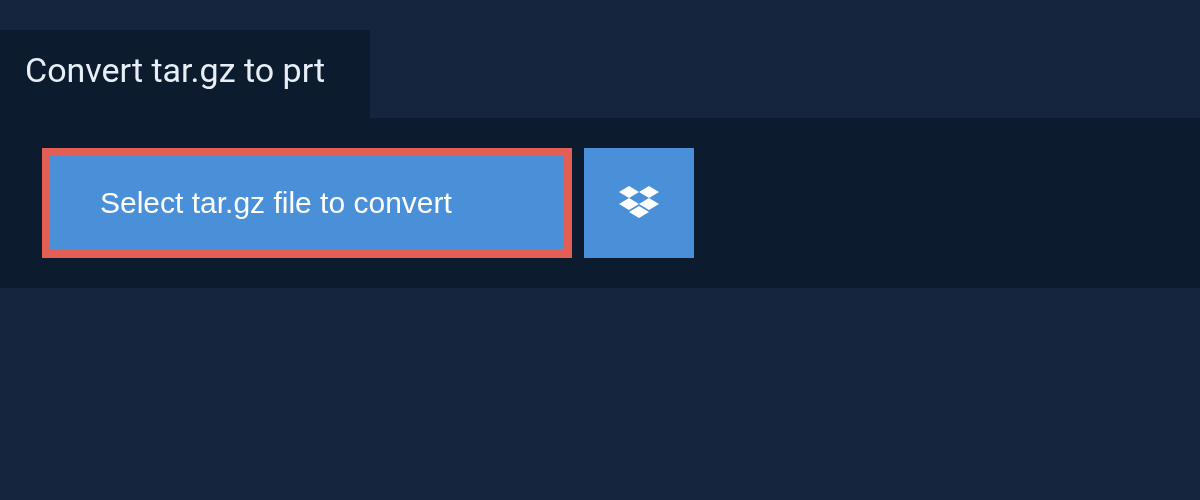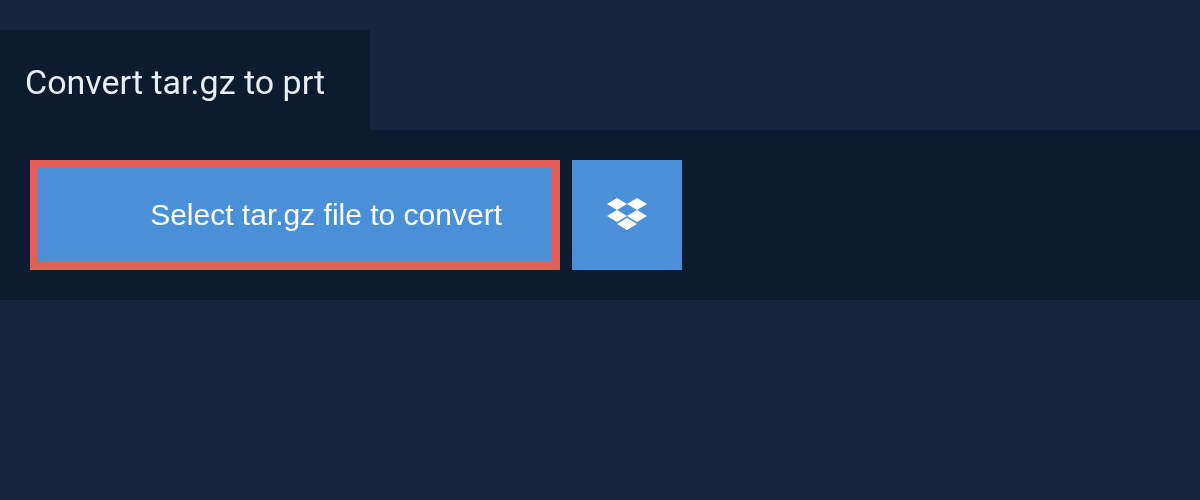--- a/index.html
+++ b/index.html
@@ -10,21 +10,21 @@
     body {
       width: 1200px;
       height: 500px;
       background: #15253d;
       font-family: -apple-system, BlinkMacSystemFont, "Segoe UI", Roboto, Helvetica, Arial, sans-serif;
       overflow: hidden;
     }
     .header-tab {
       background: #0d1b2e;
       display: inline-block;
-      padding: 32px 45px 28px 25px;
+      padding: 20px 45px 28px 25px;
       margin-top: 30px;
     }
     .header-title {
       color: #e8eef5;
       font-size: 34px;
       font-weight: 400;
     }
     .content-panel {
       background: #0d1b2e;
       padding: 30px;
@@ -37,22 +37,23 @@
     .select-file-button {
       background: #4a90d9;
       border: 8px solid #e35f55;
       color: #ffffff;
       font-size: 30px;
       font-weight: 400;
       padding: 30px 50px;
       cursor: pointer;
       display: flex;
       align-items: center;
-      justify-content: flex-end;
+      justify-content: flex-start;
       min-width: 530px;
+      margin-left: 12px;
     }
     .dropbox-button {
       background: #4a90d9;
       border: none;
       width: 110px;
       cursor: pointer;
       display: flex;
       align-items: center;
       justify-content: center;
     }

